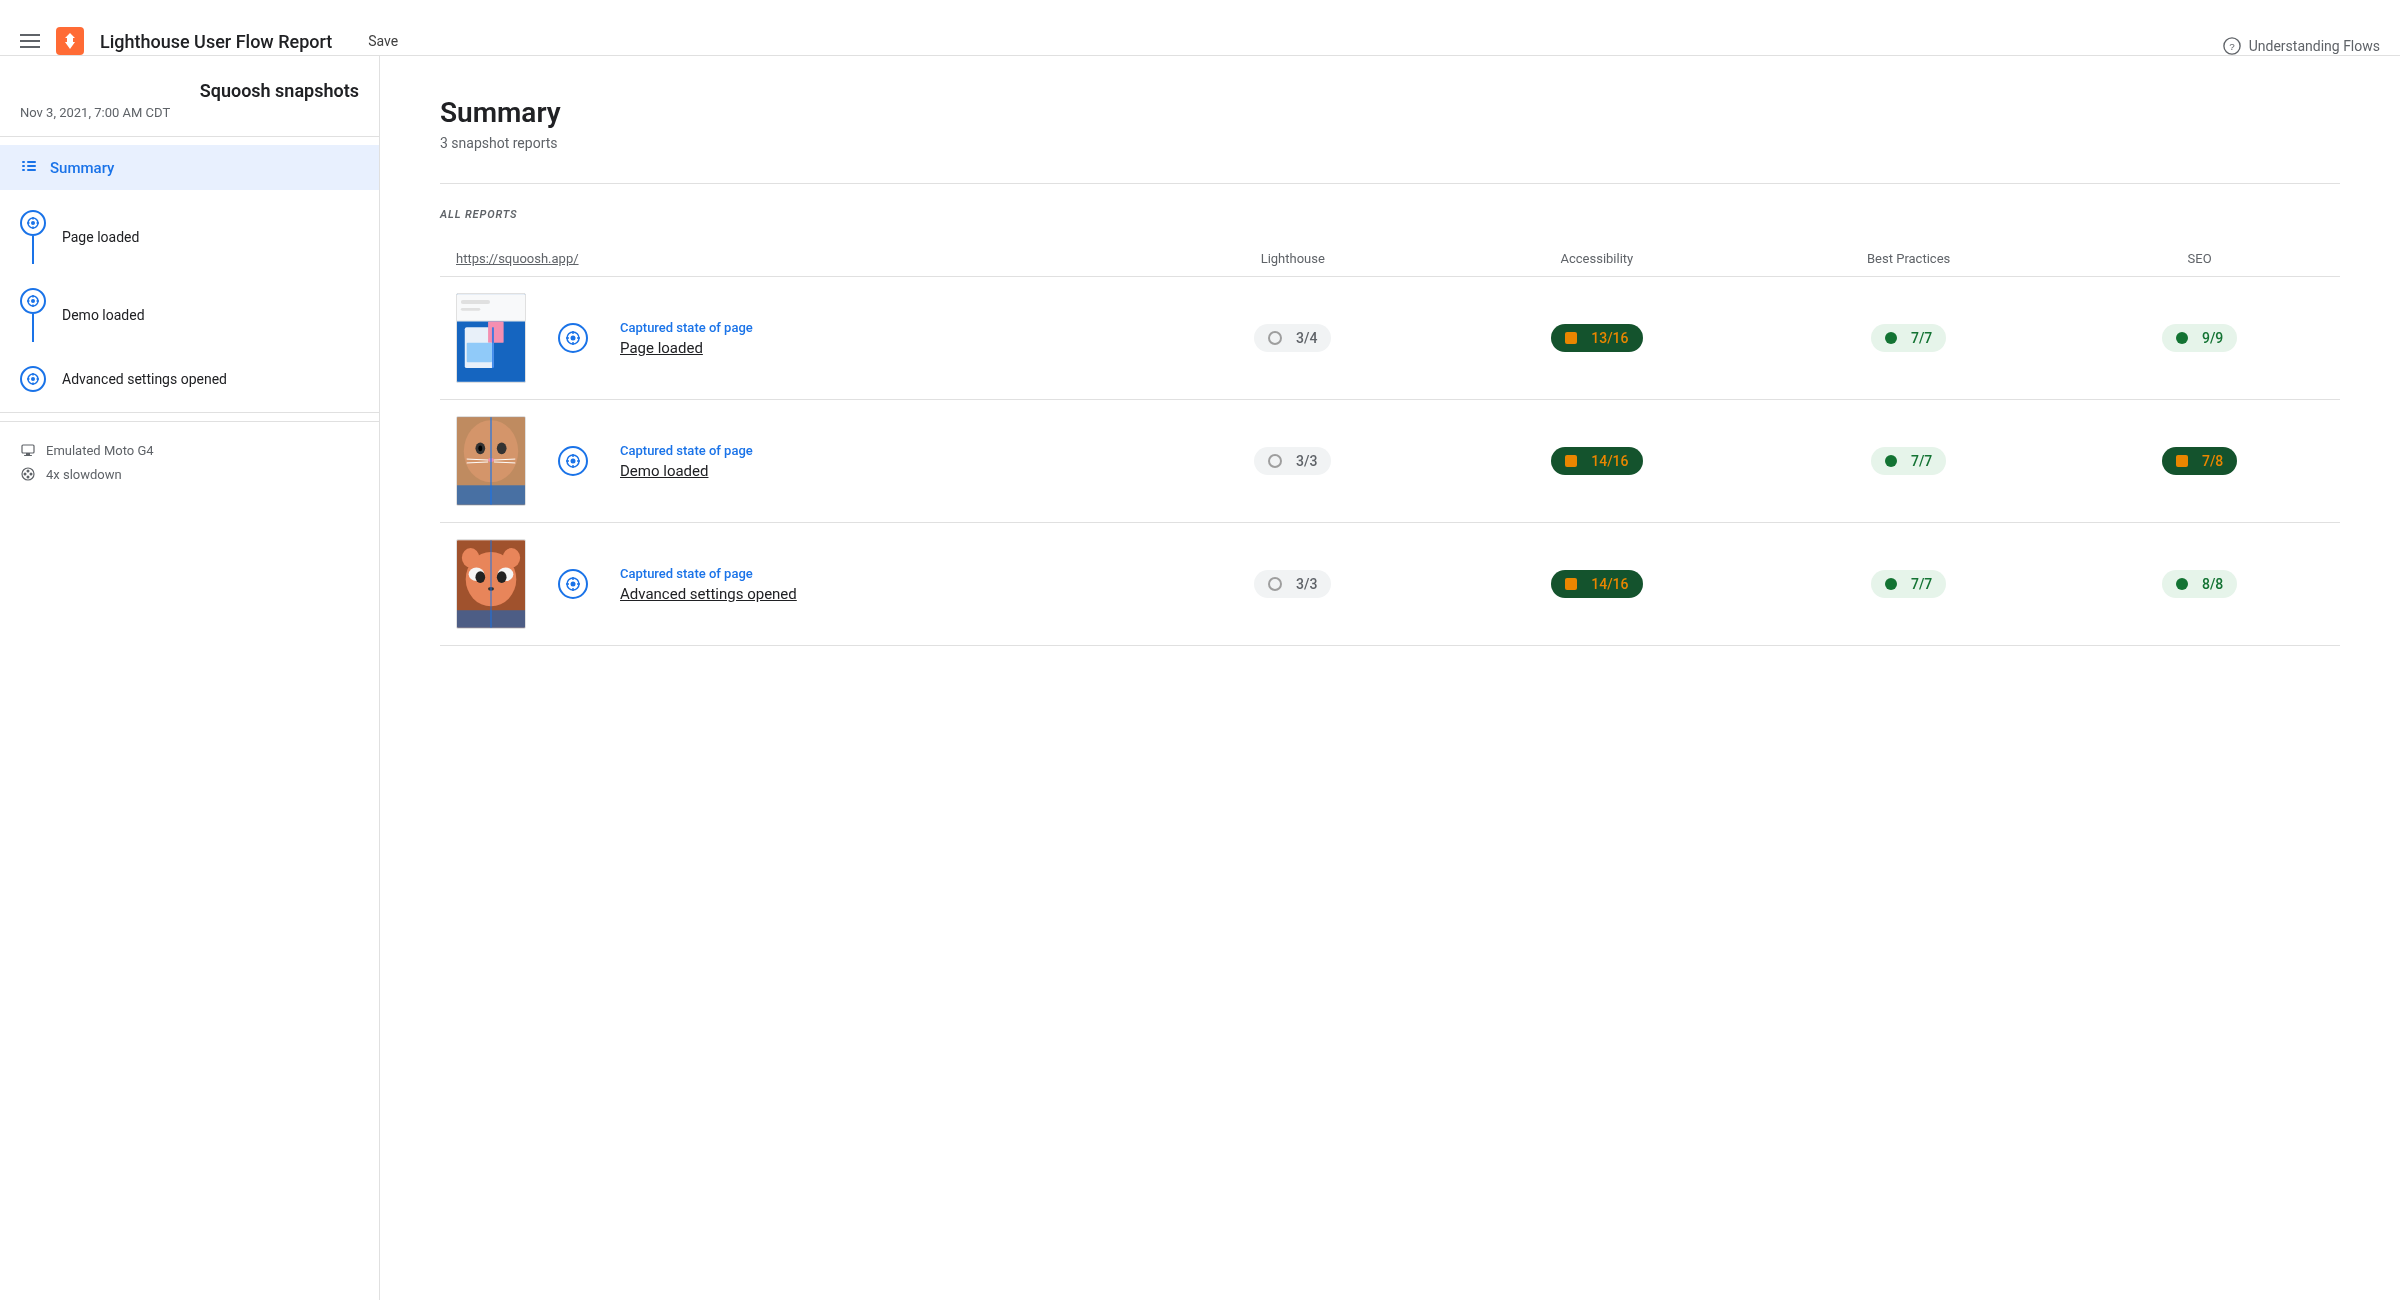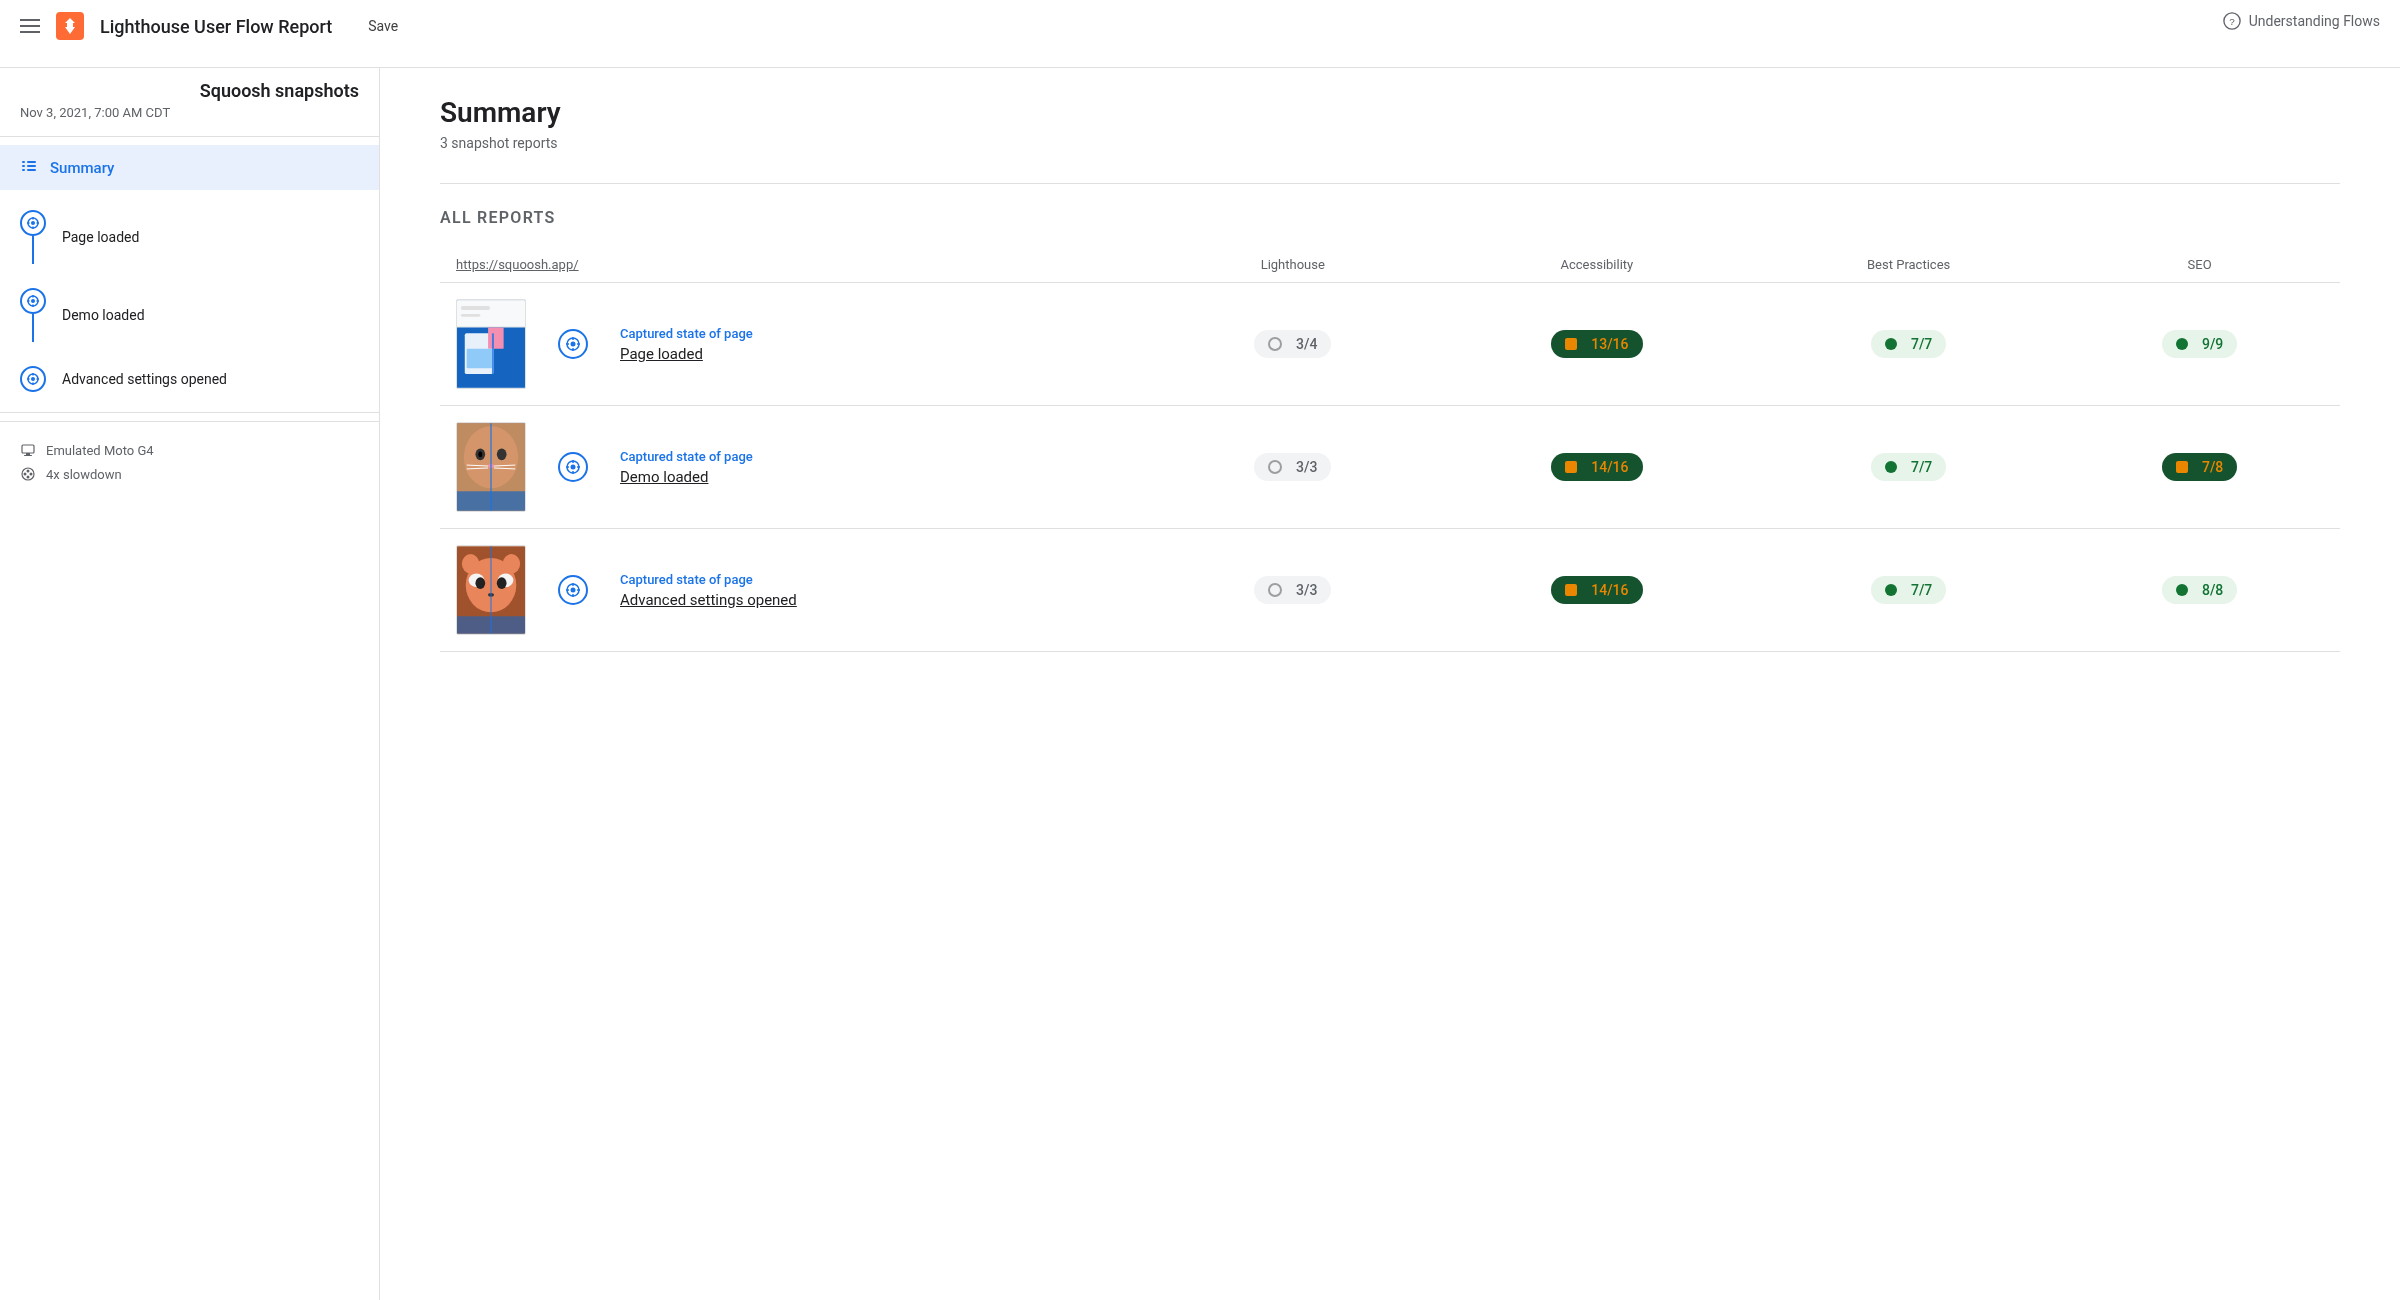--- a/index.html
+++ b/index.html
@@ -1,22 +1,22 @@
 <!DOCTYPE html>
 <html><head>
   <meta charset="utf-8">
   <style>
     * { box-sizing: border-box; margin: 0; padding: 0; }
     body { font-family: -apple-system, BlinkMacSystemFont, 'Segoe UI', Roboto, sans-serif; background: #fff; color: #202124; font-size: 14px; }
 
     
     .topnav {
-      display: flex; align-items: flex-start; height: 56px;
+      display: flex; align-items: flex-end; height: 56px;
       border-bottom: 1px solid #e0e0e0; padding: 0 20px;
-      position: sticky; top: 12px; background: #fff; z-index: 100;
+      position: sticky; top: 0; background: #fff; z-index: 100;
     }
     .topnav-left { display: flex; align-items: center; gap: 16px; flex: 1; }
     .hamburger { display: flex; flex-direction: column; gap: 4px; cursor: pointer; }
     .hamburger span { display: block; width: 20px; height: 2px; background: #5f6368; }
     .lh-logo { width: 28px; height: 28px; }
     .topnav-title { font-size: 18px; font-weight: 500; color: #202124; }
     .topnav-save { font-size: 14px; color: #404040; cursor: pointer; margin-left: 20px; }
     .topnav-right { display: flex; align-items: center; gap: 8px; color: #5f6368; cursor: pointer; }
     .topnav-right svg { width: 18px; height: 18px; }
 
@@ -53,21 +53,21 @@
     .env-item { display: flex; align-items: center; gap: 10px; padding: 4px 0; font-size: 13px; color: #5f6368; }
 
     
     .main { flex: 1; overflow-y: auto; padding: 40px 60px; }
 
     .summary-title { font-size: 28px; font-weight: 600; margin-bottom: 6px; }
     .summary-subtitle { font-size: 14px; color: #5f6368; margin-bottom: 32px; }
 
     .section-divider { height: 1px; background: #e0e0e0; margin-bottom: 24px; }
 
-    .all-reports-label { font-size: 16px; font-weight: 600; color: #5f6368; letter-spacing: 0.08em; margin-bottom: 20px; }
+    .all-reports-label { font-size: 11px; font-weight: 600; color: #5f6368; letter-spacing: 0.08em; margin-bottom: 20px; font-style: italic; }
 
     
     .reports-table { width: 100%; border-collapse: collapse; }
     .reports-header-row td { padding: 10px 16px; font-size: 13px; color: #5f6368; font-weight: 400; border-bottom: 1px solid #e0e0e0; }
     .reports-header-row .url-col { font-size: 13px; color: #5f6368; }
     .col-perf, .col-access, .col-bp, .col-seo { text-align: center; min-width: 100px; }
 
     .report-row { border-bottom: 1px solid #e0e0e0; }
     .report-row td { padding: 16px; vertical-align: middle; }
 

